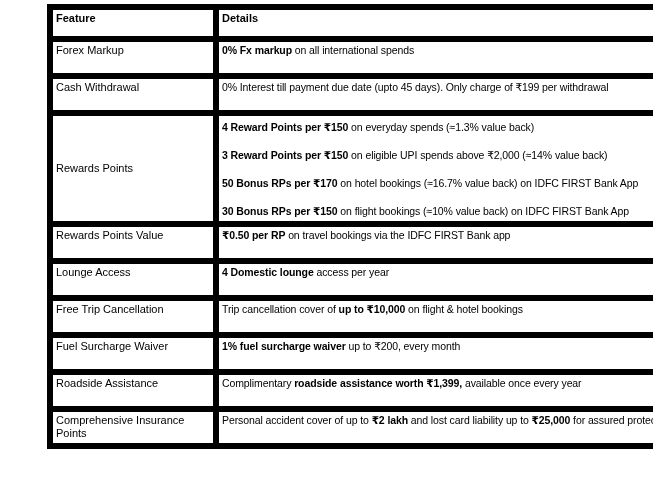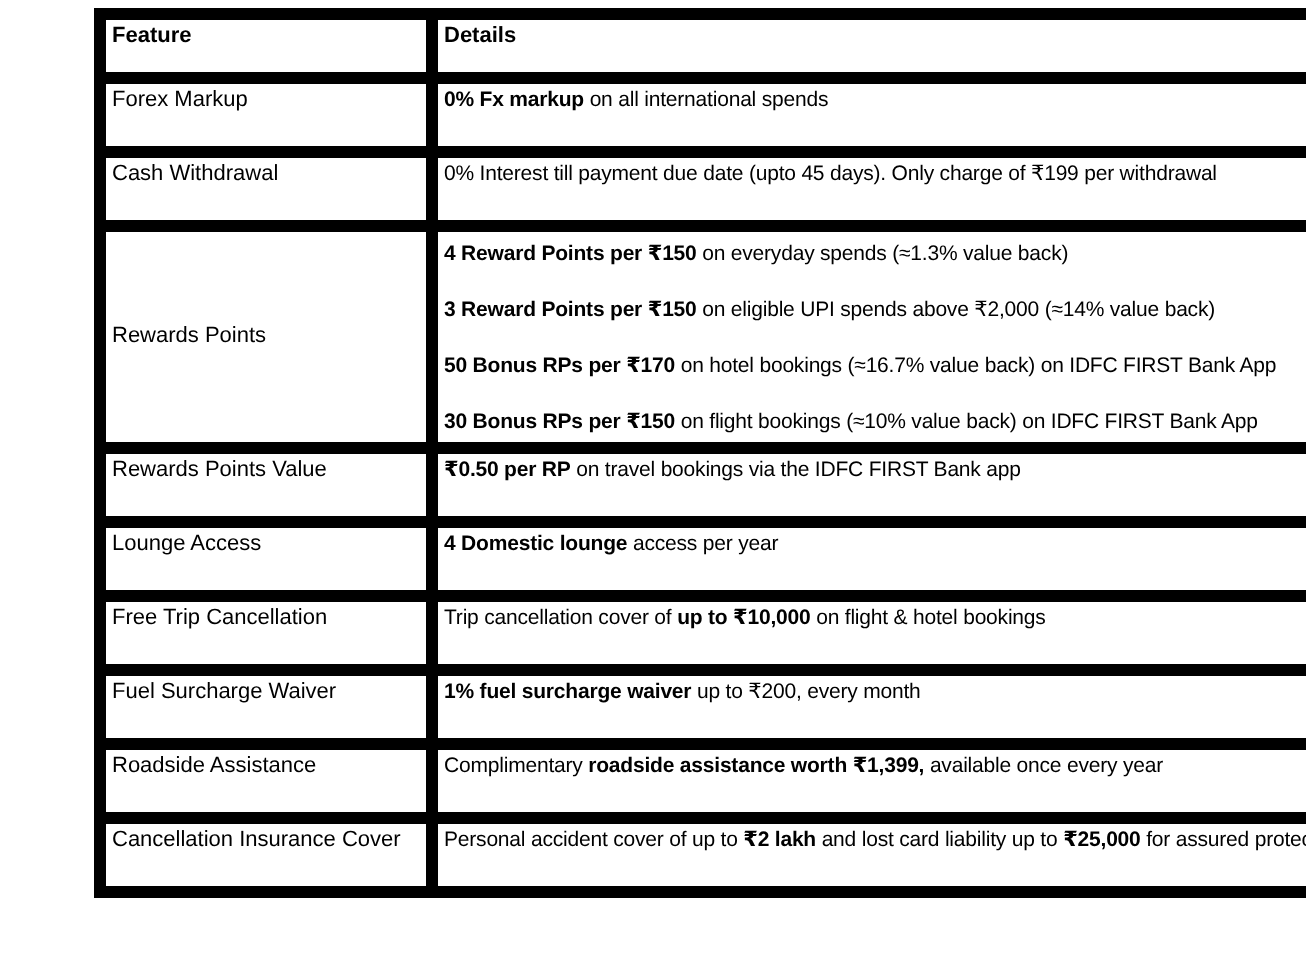--- a/index.html
+++ b/index.html
@@ -126,20 +126,20 @@
             <p><span class="b">1% fuel surcharge waiver</span><span> up to ₹200, every month</span></p>
           </td>
         </tr>
         <tr class="data-row">
           <td class="feature-cell">Roadside Assistance</td>
           <td class="details-cell">
             <p><span>Complimentary </span><span class="b">roadside assistance worth ₹1,399,</span><span> available once every year</span></p>
           </td>
         </tr>
         <tr class="data-row">
-          <td class="feature-cell">Cancellation Insurance Cover</td>
+          <td class="feature-cell">Comprehensive Insurance Points</td>
           <td class="details-cell">
             <p><span>Personal accident cover of up to </span><span class="b">₹2 lakh</span><span> and lost card liability up to </span><span class="b">₹25,000</span><span> for assured protection.</span></p>
           </td>
         </tr>
       </tbody>
   </table>
 </div>
 
 </body></html>

